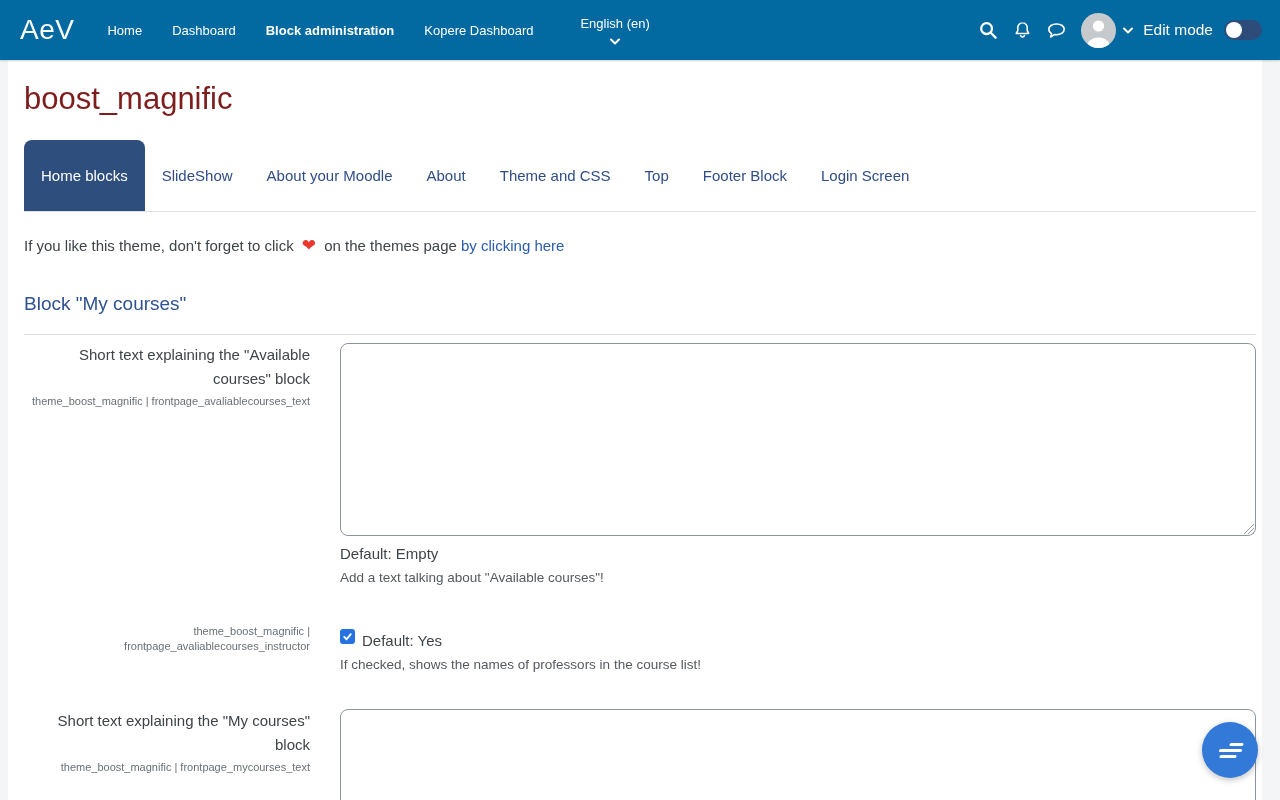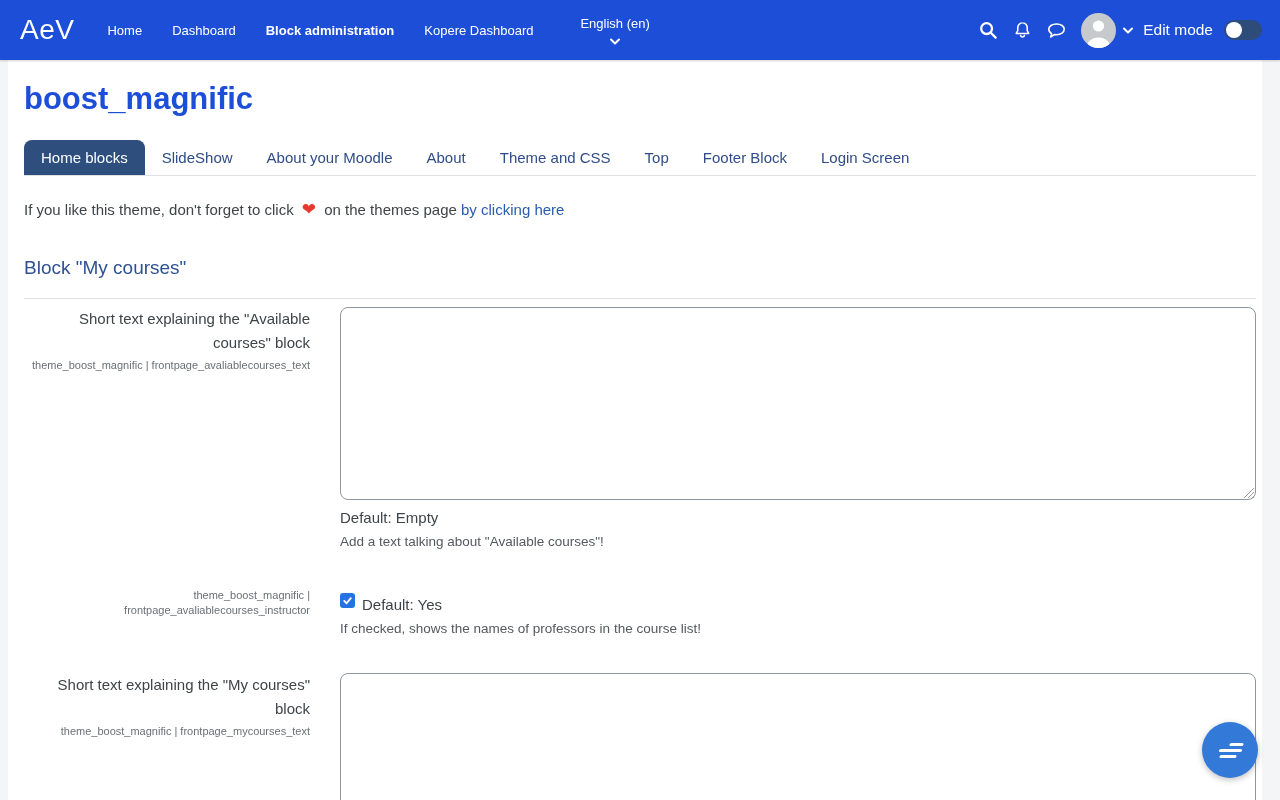--- a/index.html
+++ b/index.html
@@ -6,21 +6,21 @@
   html, body { width: 1280px; height: 800px; overflow: hidden; }
   body {
     font-family: "Liberation Sans", sans-serif;
     background: #f4f5f7;
     color: #3f4448;
   }
 
   
   .navbar {
     height: 60px;
-    background: #1d4ed8;
+    background: #0369a1;
     display: flex;
     align-items: center;
     padding: 0 18px 0 20px;
     box-shadow: 0 1px 2px rgba(0,0,0,.18);
     position: relative;
     z-index: 5;
   }
   .brand {
     color: #fff;
     font-size: 28px;
@@ -71,35 +71,35 @@
 
   
   .page {
     background: #fff;
     margin: 0 18px 0 8px;
     min-height: 740px;
     padding: 20px 6px 0 16px;
   }
   .page-title {
     font-size: 31px;
-    font-weight: 700;
-    color: #1d4ed8;
+    font-weight: 400;
+    color: #7f1d1d;
     line-height: 38px;
   }
 
   
   .tabs {
     display: flex;
     margin-top: 22px;
     border-bottom: 1px solid #dee2e6;
   }
   .tab {
     font-size: 15px;
     color: #2f4d87;
-    padding: 9px 17px;
+    padding: 27px 17px;
     cursor: pointer;
     white-space: nowrap;
   }
   .tab.active {
     background: #2e4e7e;
     color: #fff;
     border-radius: 8px 8px 0 0;
   }
 
   

